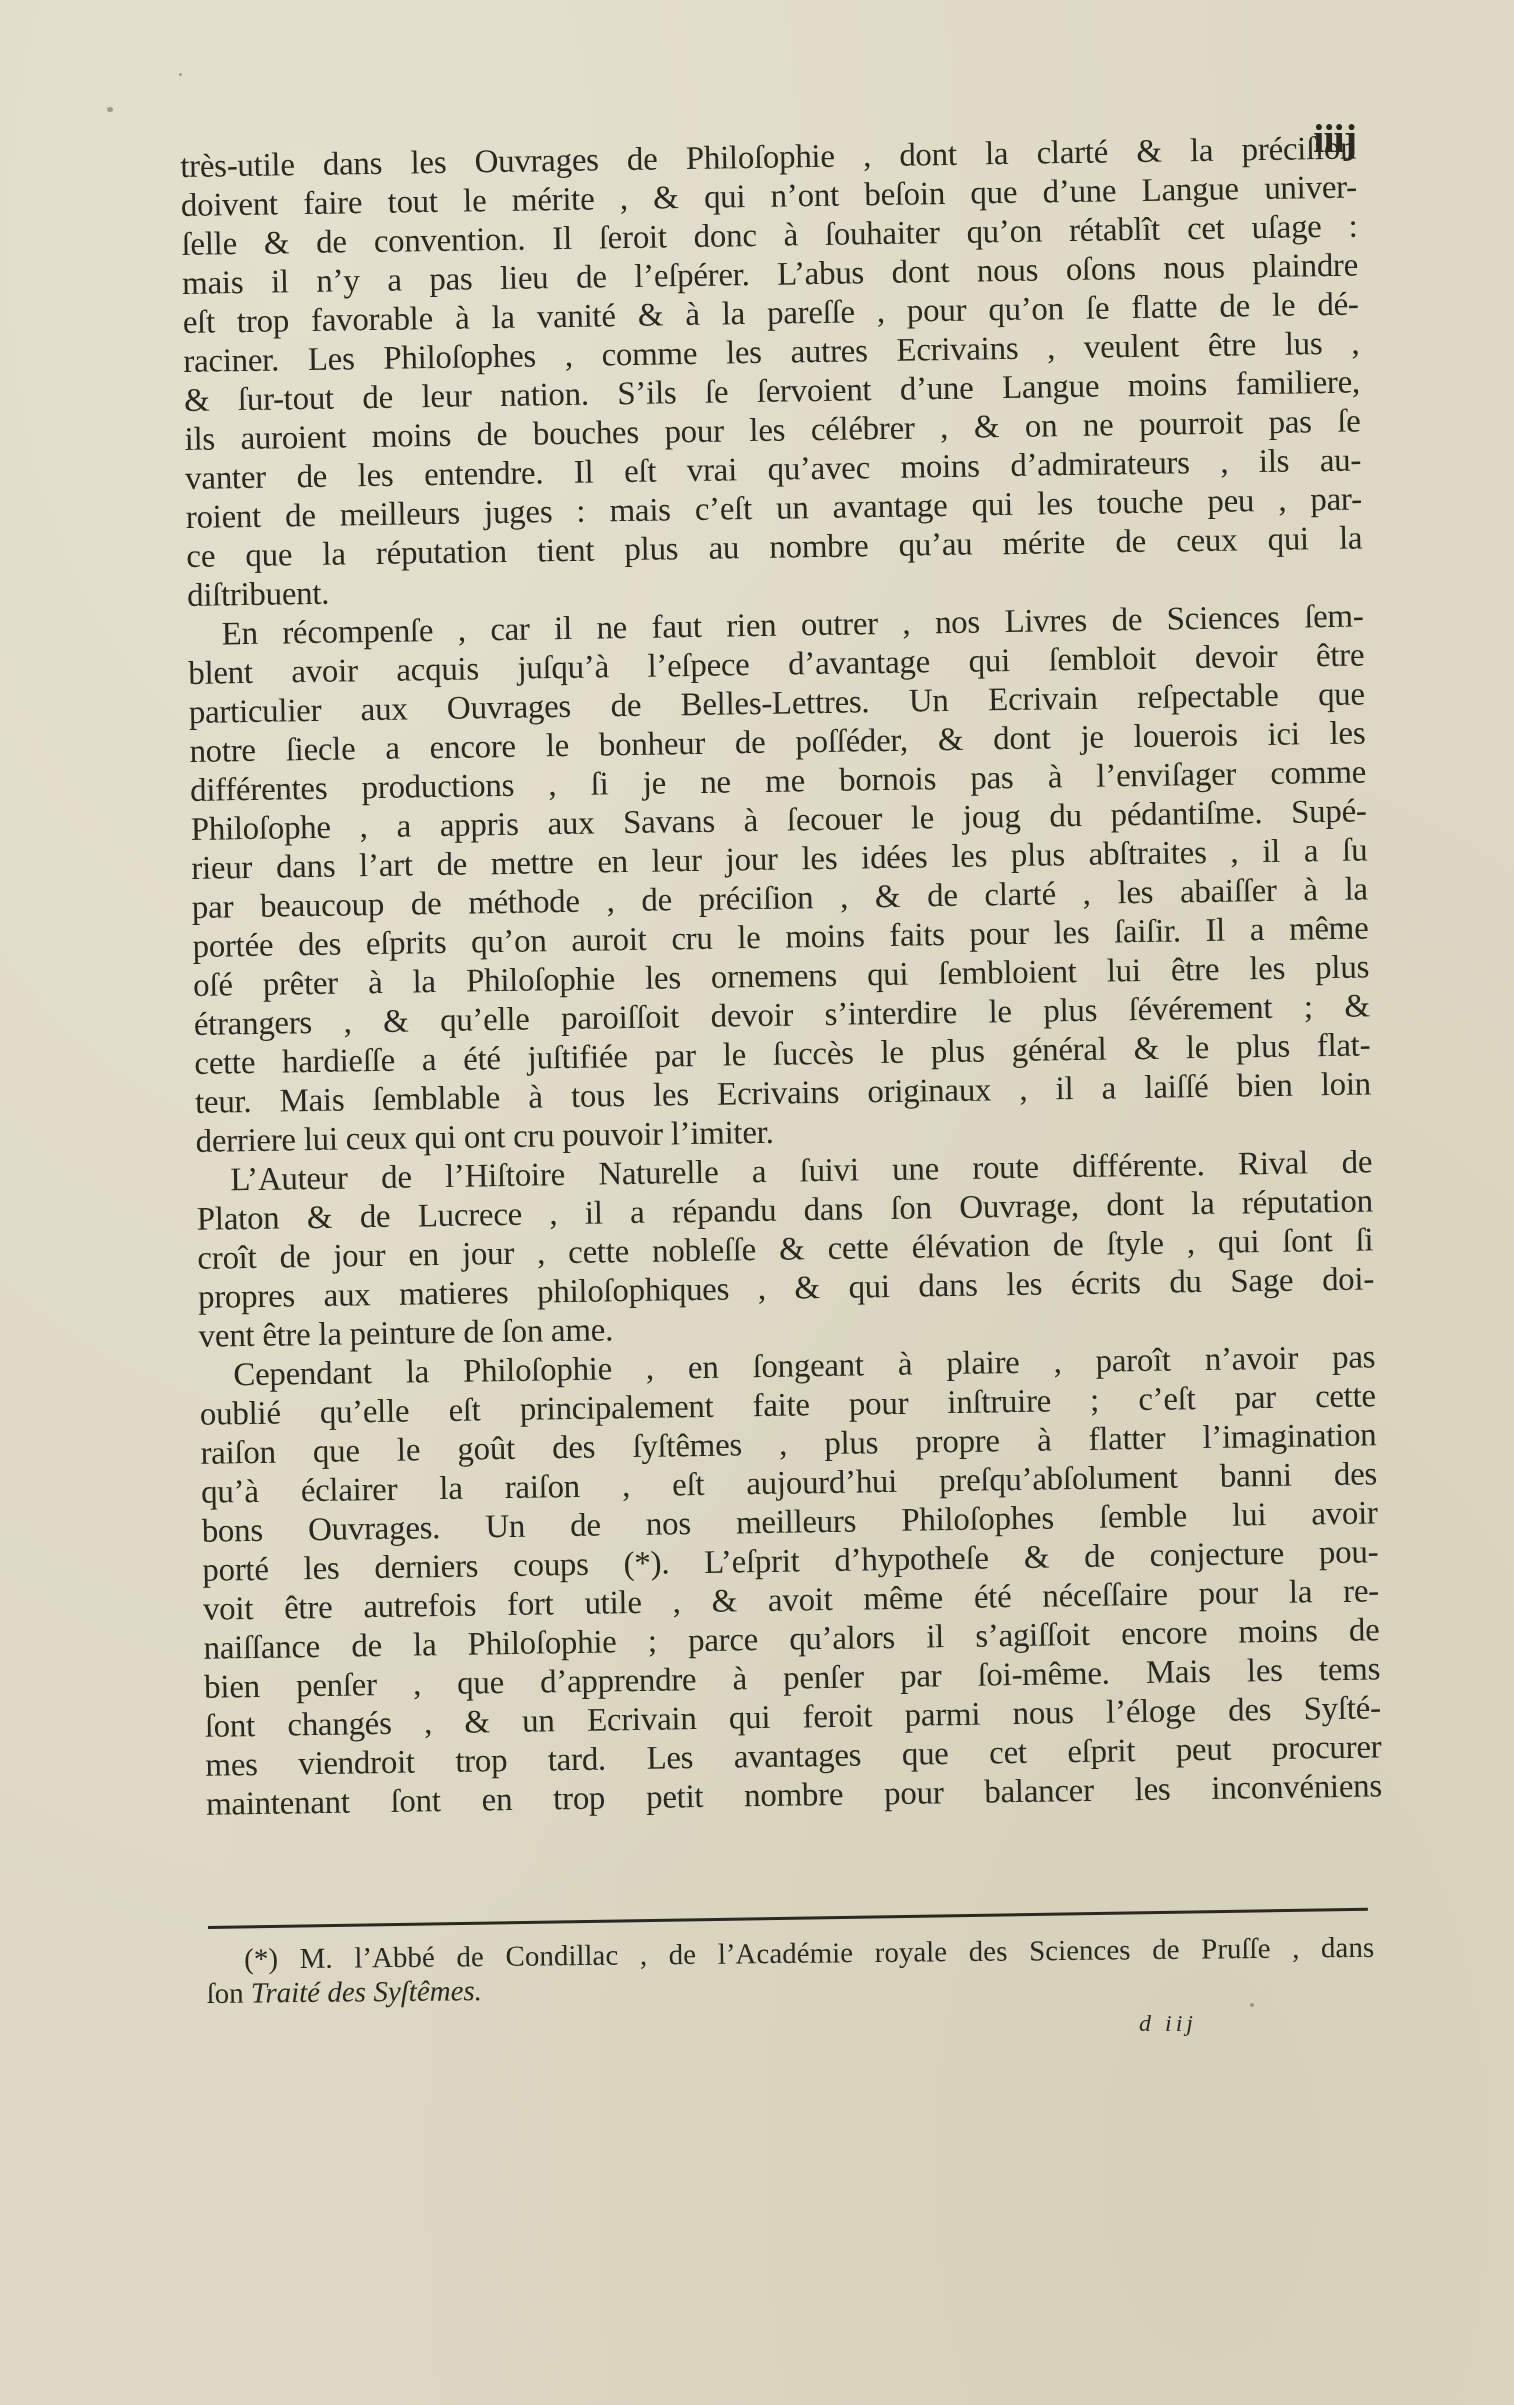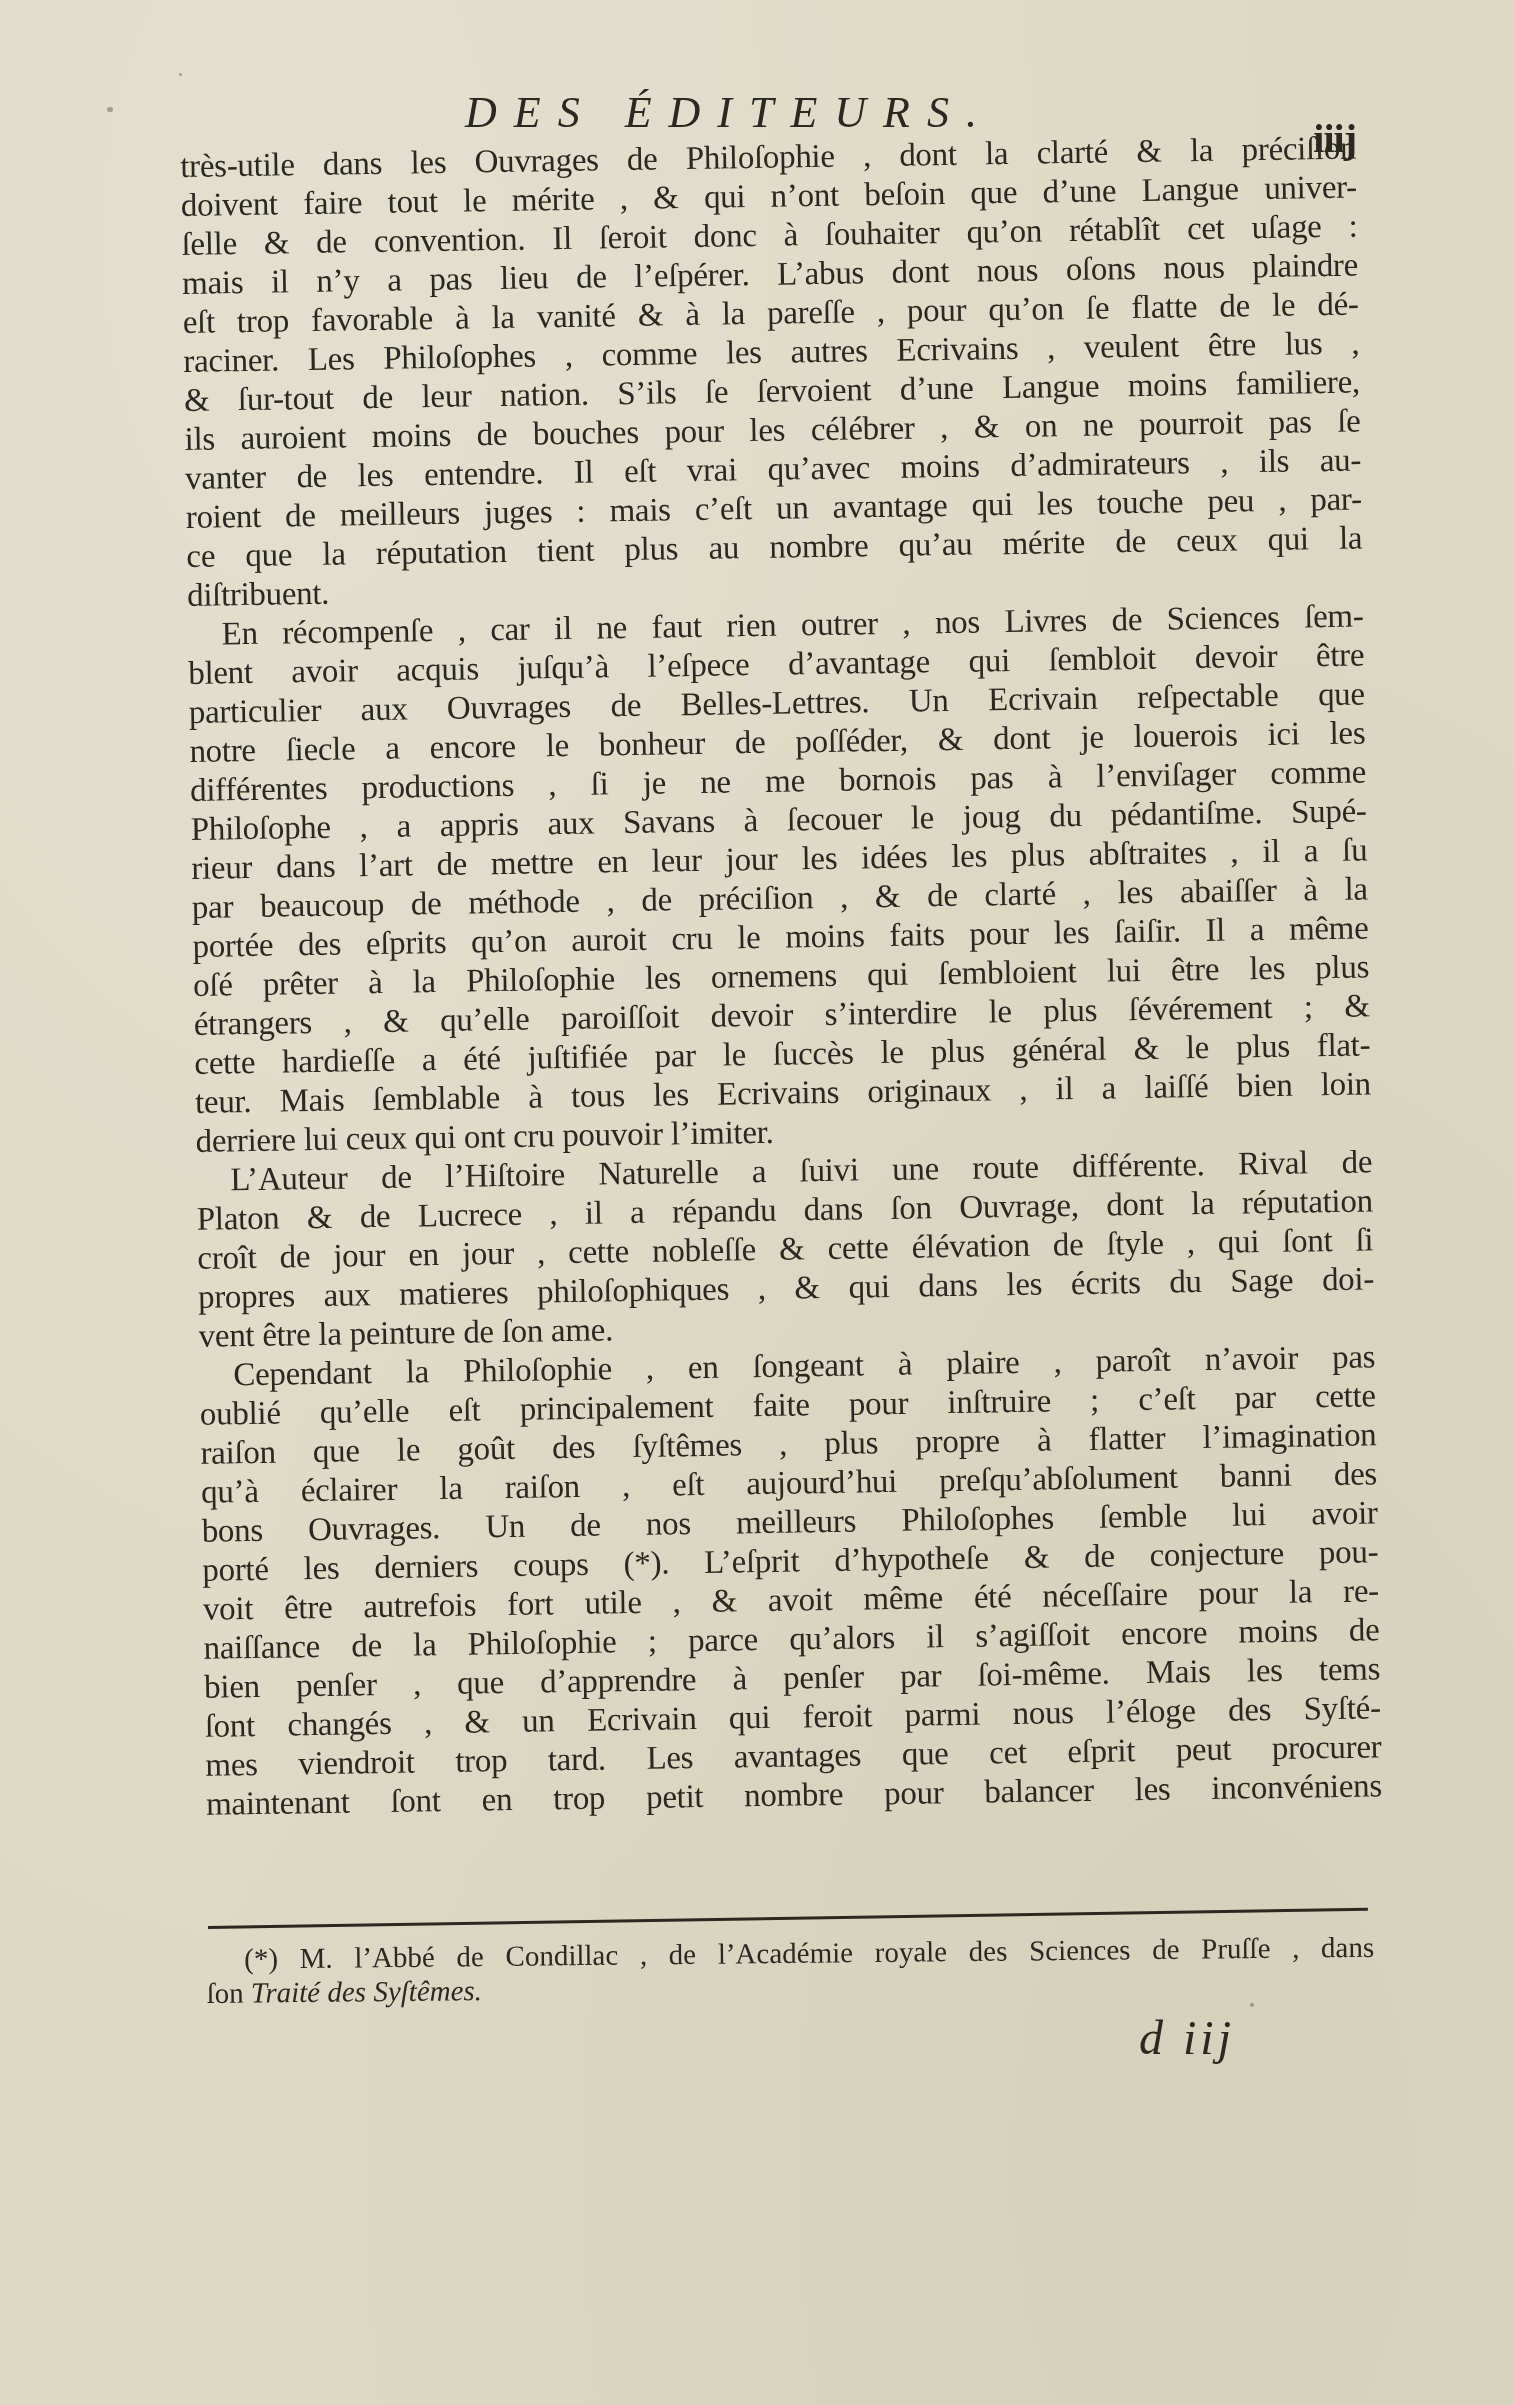--- a/index.html
+++ b/index.html
@@ -56,31 +56,30 @@
     font-size: 29px; line-height: 34px;
     transform: rotate(-0.6deg);
     transform-origin: 0 0;
   }
   .footnote .fn-line { white-space: nowrap; text-align: justify; text-align-last: justify; }
   .footnote .fn-line.first { padding-left: 38px; }
   .footnote .fn-line.last { text-align-last: left; }
   .footnote em { font-style: italic; }
   .signature {
     position: absolute; left: 1139px; top: 2010px;
-    font-style: italic; font-size: 48px; letter-spacing: 4px;
+    font-style: italic; font-size: 24px; letter-spacing: 4px;
   }
   .speck { position: absolute; background: #6b6455; border-radius: 50%; opacity: .55; }
 </style>
 </head>
 <body>
 
 <div class="paper-texture"></div>
 
 <div class="running-head">
-  <span class="running-title">DES ÉDITEURS.</span>
   <span class="page-number">iiij</span>
 </div>
 
 <div class="body-text" id="body-text">
     <div class="line">très-utile dans les Ouvrages de Philoſophie , dont la clarté &amp; la préciſion</div>
     <div class="line">doivent faire tout le mérite , &amp; qui n’ont beſoin que d’une Langue univer-</div>
     <div class="line">ſelle &amp; de convention. Il ſeroit donc à ſouhaiter qu’on rétablît cet uſage :</div>
     <div class="line">mais il n’y a pas lieu de l’eſpérer. L’abus dont nous oſons nous plaindre</div>
     <div class="line">eſt trop favorable à la vanité &amp; à la pareſſe , pour qu’on ſe flatte de le dé-</div>
     <div class="line">raciner. Les Philoſophes , comme les autres Ecrivains , veulent être lus ,</div>

